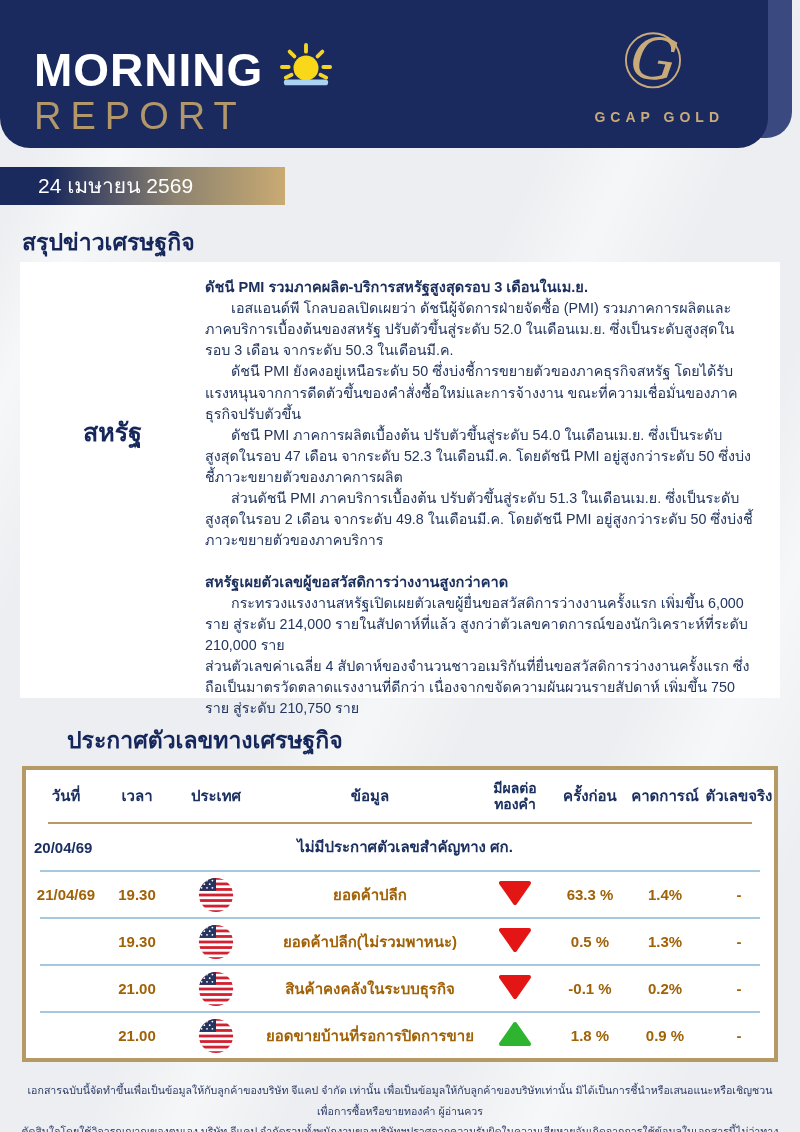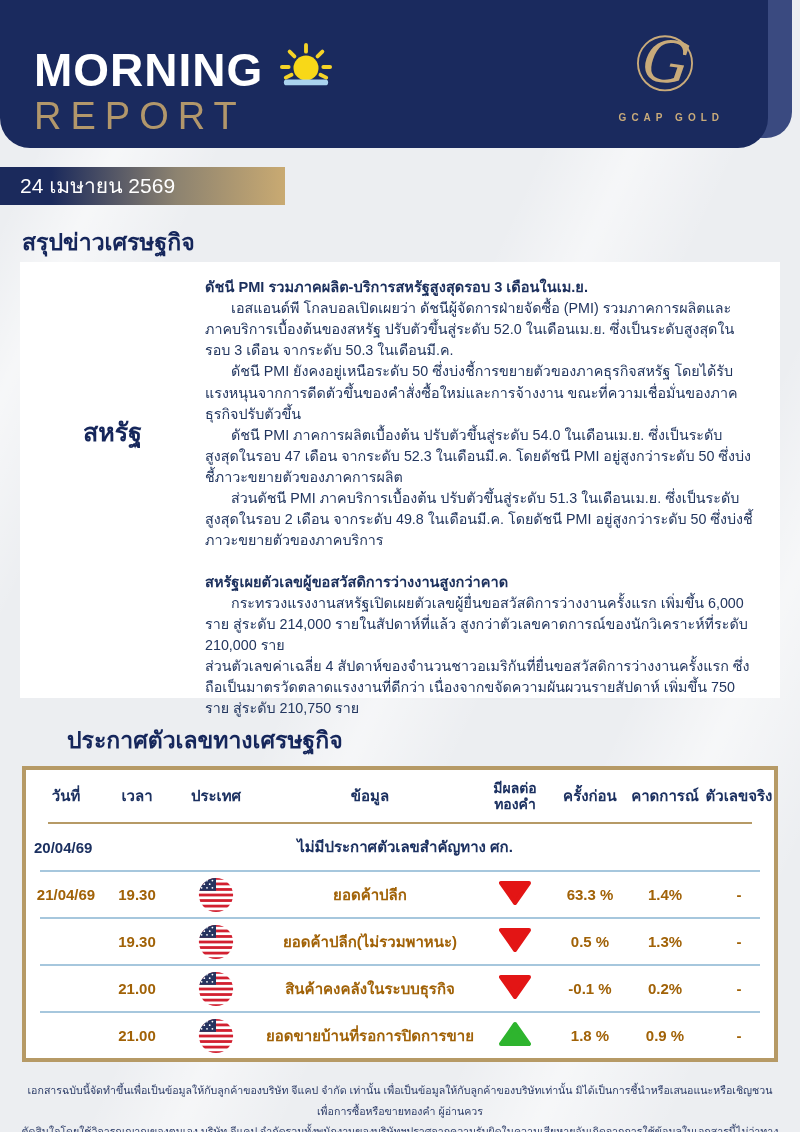--- a/index.html
+++ b/index.html
@@ -38,28 +38,28 @@
   .morning {
     color:#ffffff; font-size:46px; font-weight:800; letter-spacing:1px; line-height:1.05;
   }
   .report {
     color:#b2976b; font-size:38px; font-weight:400; letter-spacing:9px; line-height:1.1; margin-top:2px;
   }
   .sun-icon { width:58px; height:52px; }
   .logo { display:flex; flex-direction:column; align-items:center; margin-right:22px; }
   .logo-mark { width:86px; height:84px; }
   .logo-text {
-    color:#c9ab7a; font-size:10px; font-weight:700; letter-spacing:5px; margin-top:2px; white-space:nowrap;margin-left:12px;
+    color:#c9ab7a; font-size:14px; font-weight:700; letter-spacing:5px; margin-top:2px; white-space:nowrap;margin-left:12px;
   }
   
   .date-badge {
     position:absolute; top:167px; left:0;
     width:285px; height:38px;
     background:linear-gradient(90deg,#1b2a5c 18%,#8d8370 62%,#c9aa72 100%);
-    color:#ffffff; font-size:21px; line-height:38px; padding-left:20px;
+    color:#ffffff; font-size:21px; line-height:38px; padding-left:38px;
   }
   
   .section-title {
     position:absolute; left:22px;
     color:#15265b; font-size:23px; font-weight:800;
   }
   .t-news { top:224px; }
   .t-cal  { top:722px;margin-left:45px; }
   
   .news-card {

